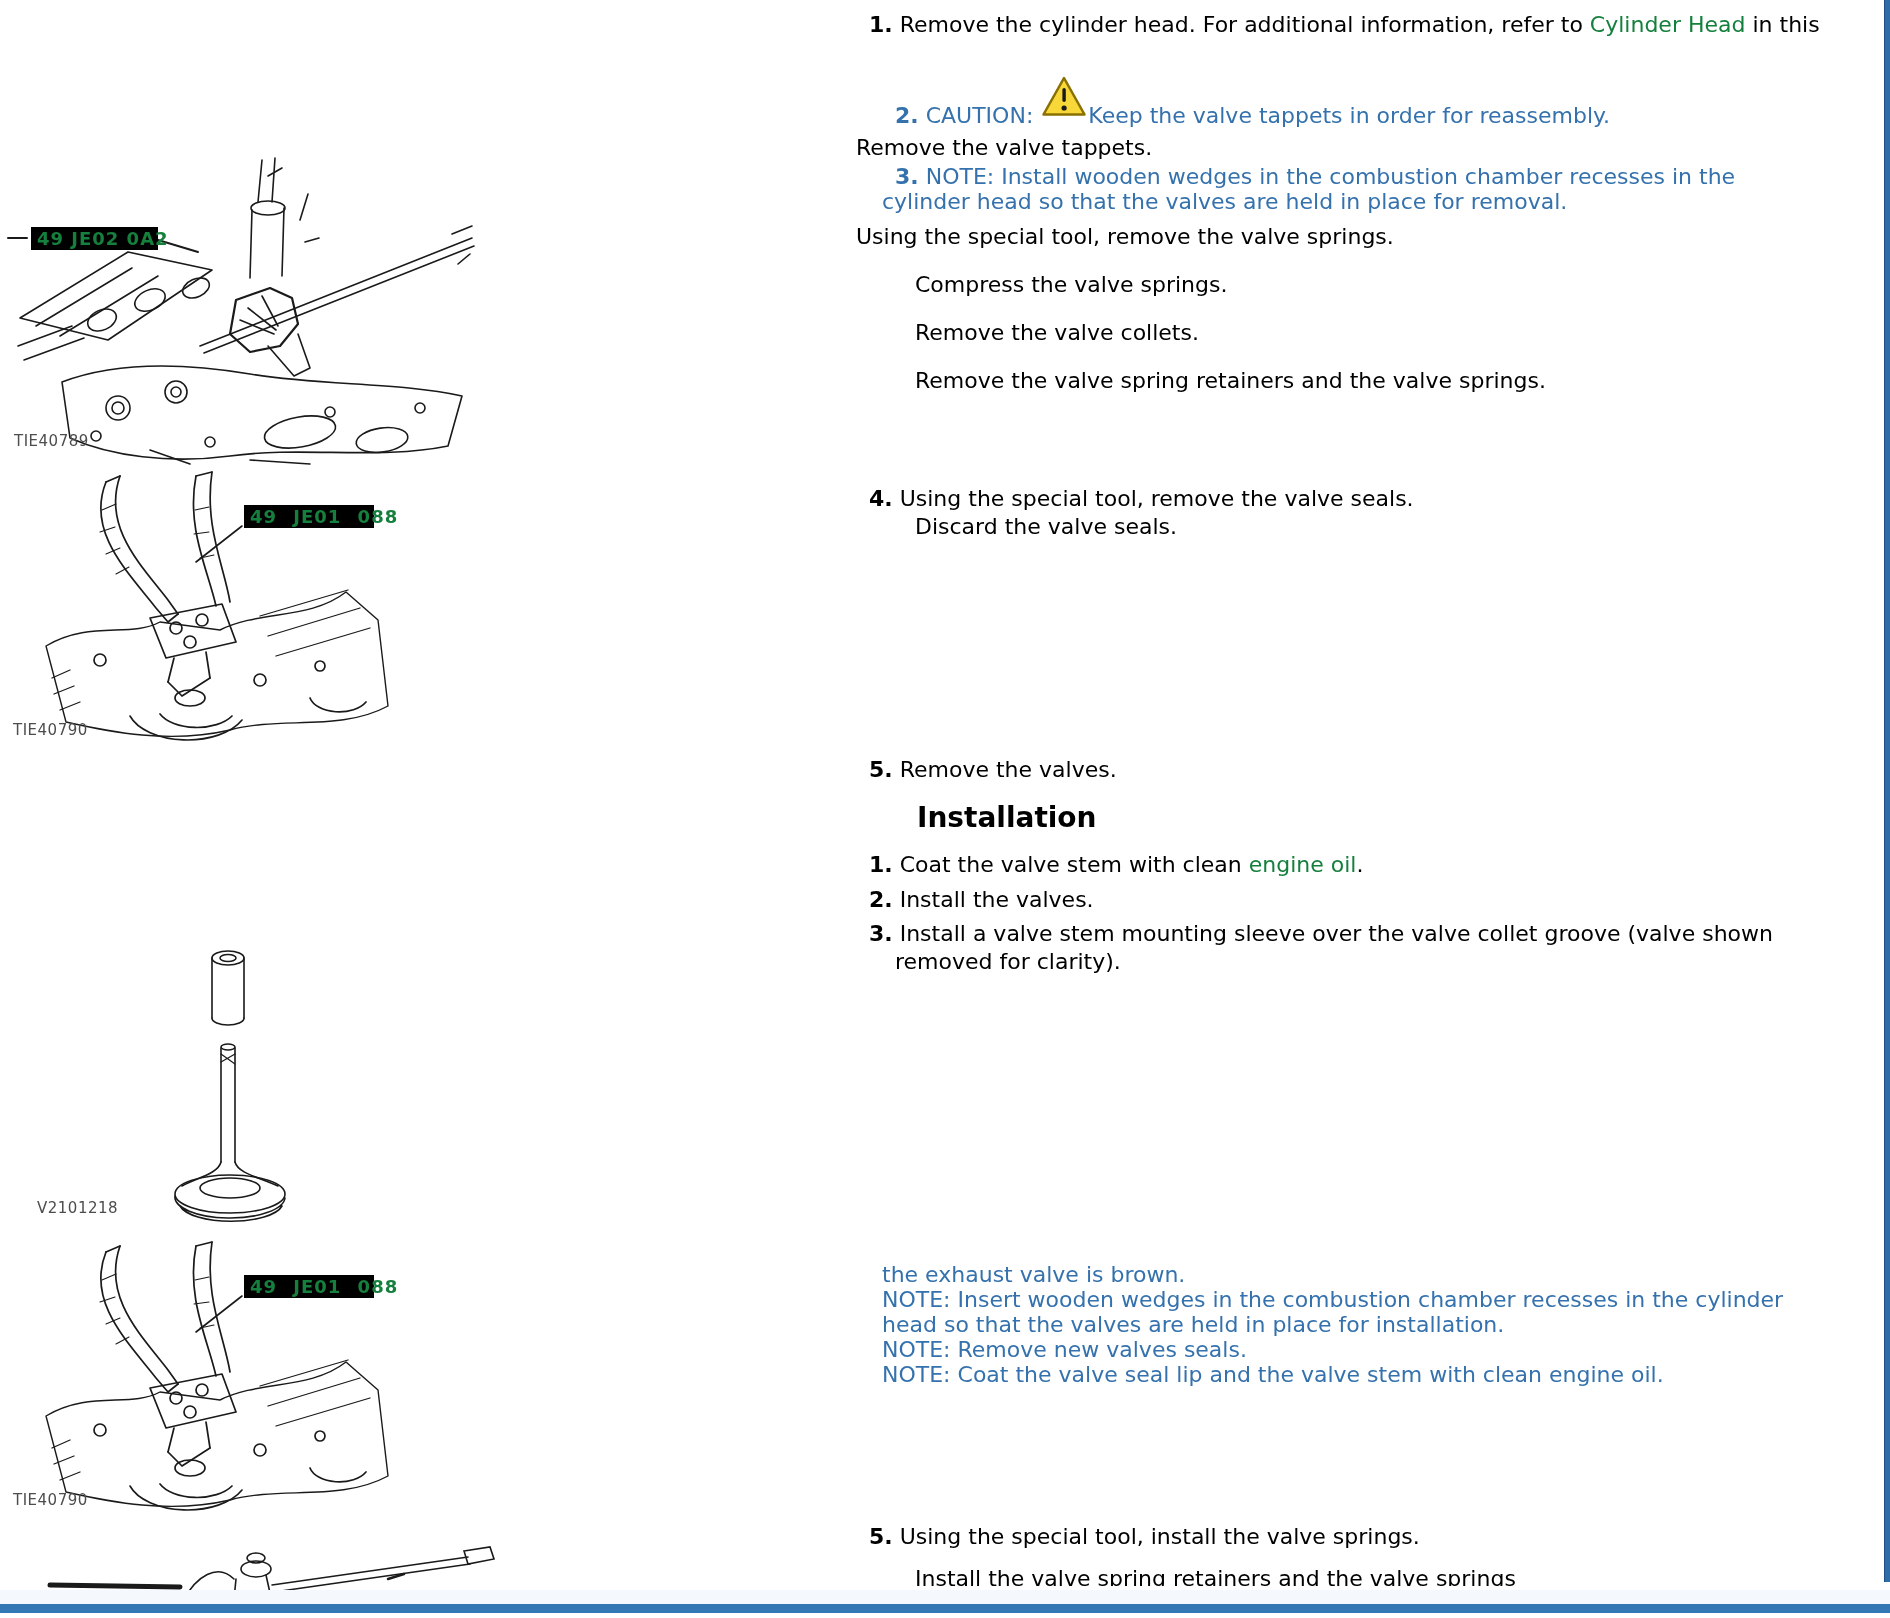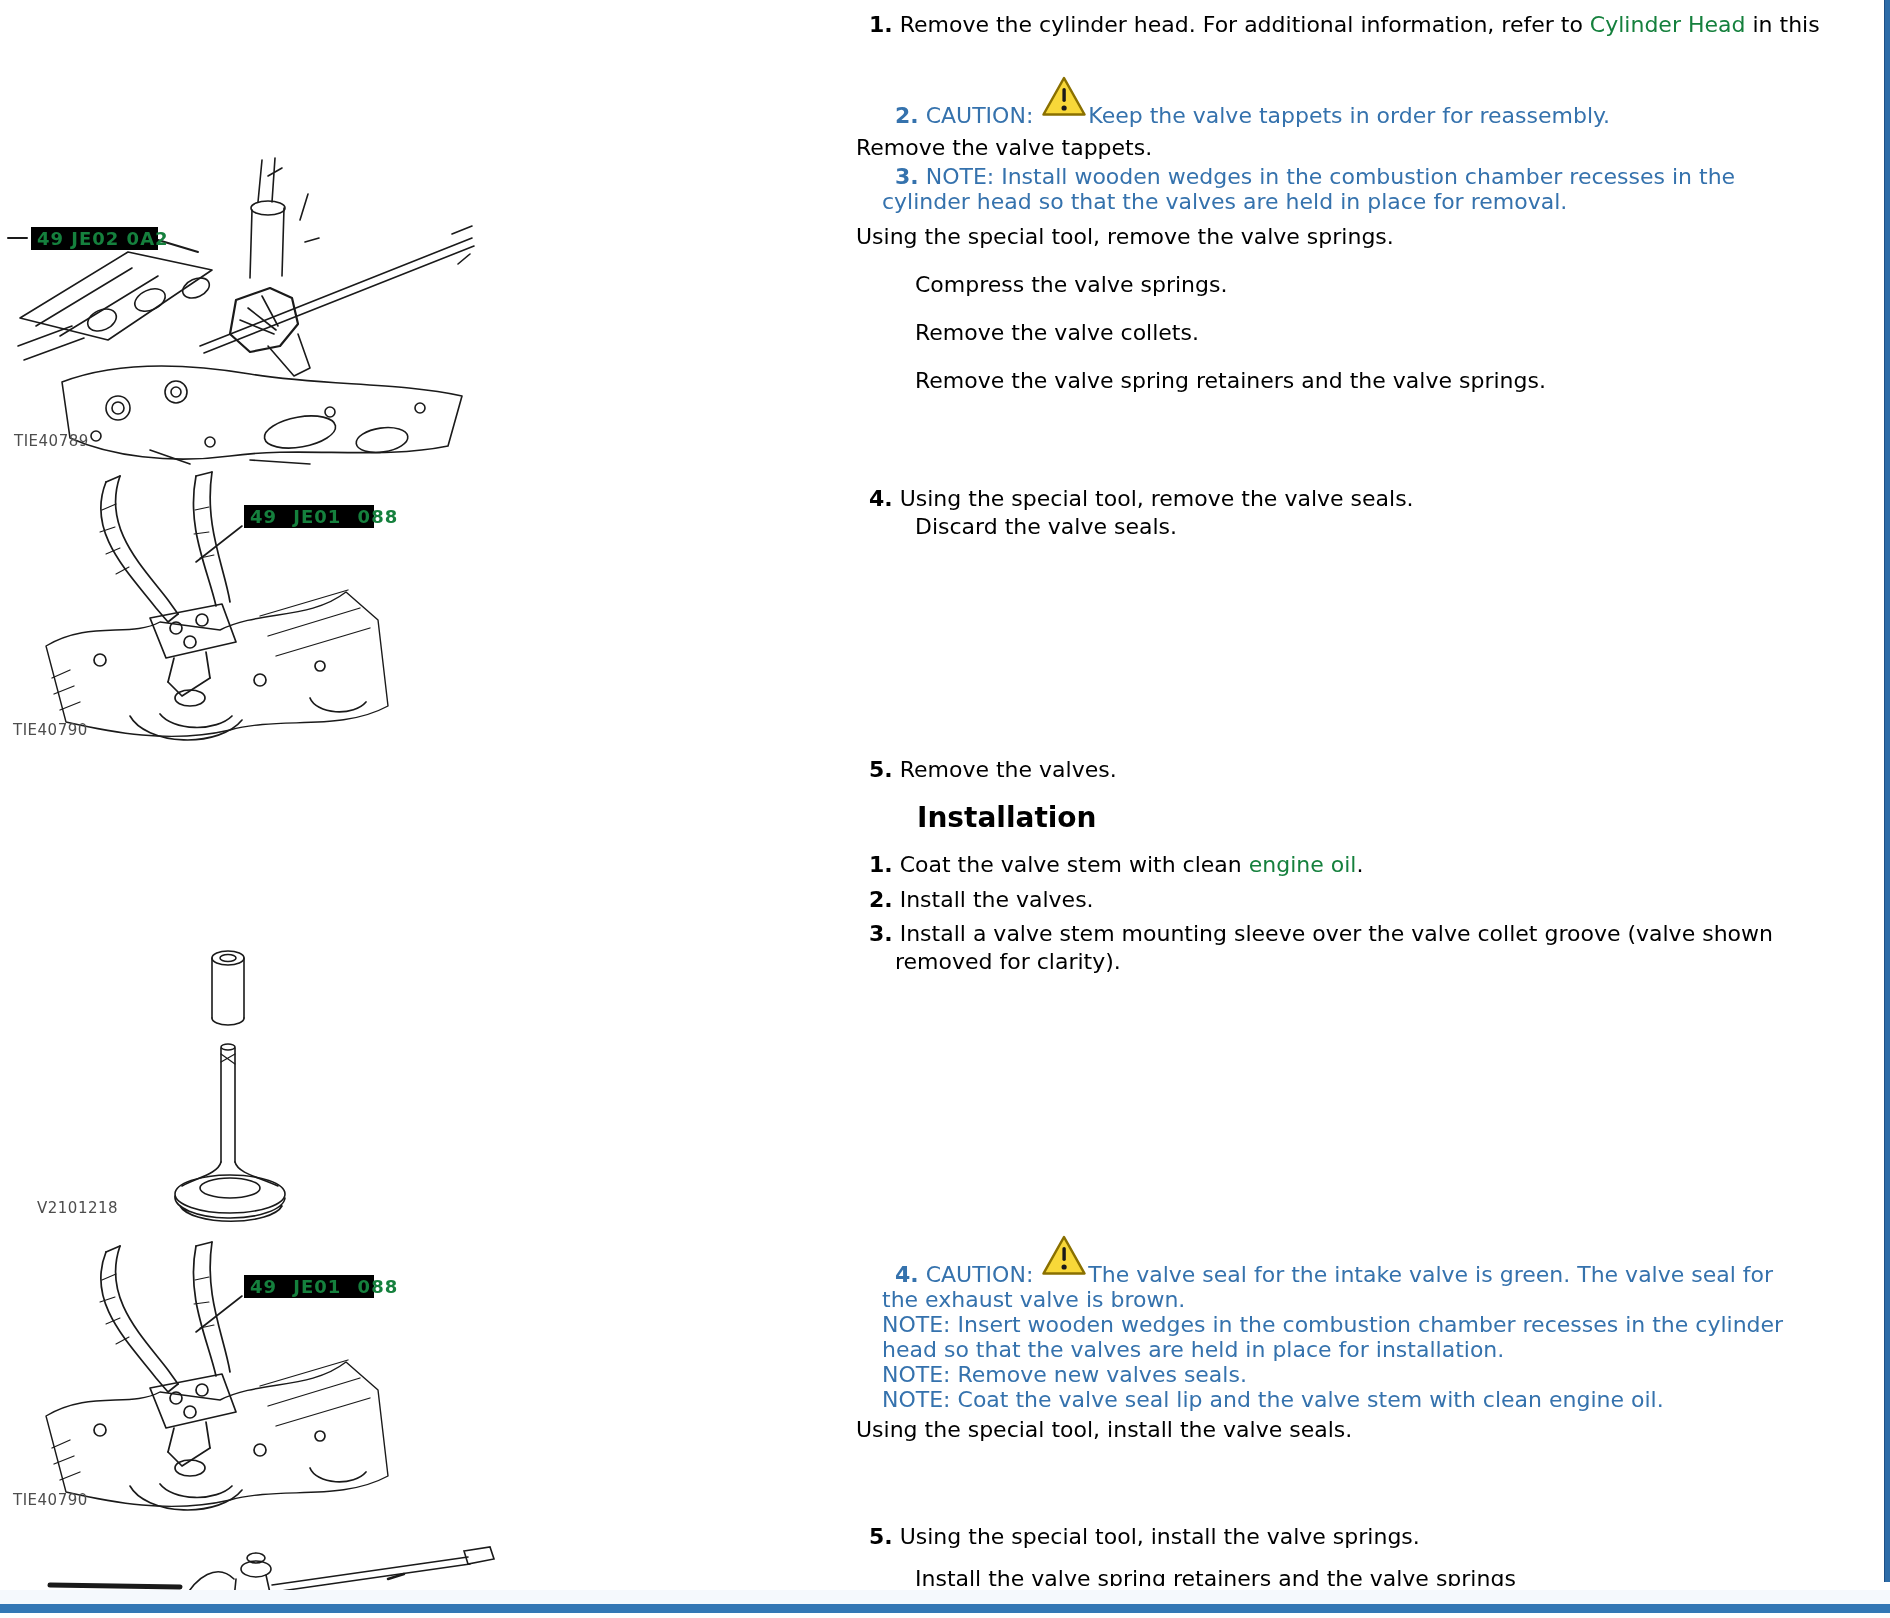--- a/index.html
+++ b/index.html
@@ -201,34 +201,27 @@
     <span>Install the valves.</span>
   </div>
 
   <div class="abs lh28" style="left:895px;top:920px;">
     <span class="ln hang"><span class="num">3.</span>
       <span>Install a valve stem mounting sleeve over the valve collet groove (valve shown</span></span>
     <span class="ln">removed for clarity).</span>
   </div>
 
   <div class="abs blue lh25" style="left:895px;top:1262px;">
-    <span class="ln"><span class="num">4.</span>
-      <span>CAUTION: </span><span class="warn-slot"><svg class="warn-svg" width="46" height="43" viewBox="0 0 46 43">
-            <path d="M23 3 L43.5 39.5 L2.5 39.5 Z" fill="#f8d839" stroke="#8a7000" stroke-width="2.5" stroke-linejoin="round"></path>
-            <rect x="21.4" y="13" width="3.4" height="14" rx="1.7" fill="#1a1a1a"></rect>
-            <circle cx="23.1" cy="33" r="2.6" fill="#1a1a1a"></circle>
-          </svg></span><span>The valve seal for the intake valve is green. The valve seal for</span></span>
     <span class="ln out">the exhaust valve is brown.</span>
     <span class="ln out">NOTE: Insert wooden wedges in the combustion chamber recesses in the cylinder</span>
     <span class="ln out">head so that the valves are held in place for installation.</span>
     <span class="ln out">NOTE: Remove new valves seals.</span>
     <span class="ln out">NOTE: Coat the valve seal lip and the valve stem with clean engine oil.</span>
   </div>
 
-  <div class="abs nowrap" style="left:856px;top:1415px;">Using the special tool, install the valve seals.</div>
 
   <div class="abs nowrap" style="left:869px;top:1522px;">
     <span class="num">5.</span>
     <span>Using the special tool, install the valve springs.</span>
   </div>
 
   <div class="clipwrap" style="left:915px;top:1568px;width:800px;">
     <div class="inner">Install the valve spring retainers and the valve springs</div>
   </div>
 

